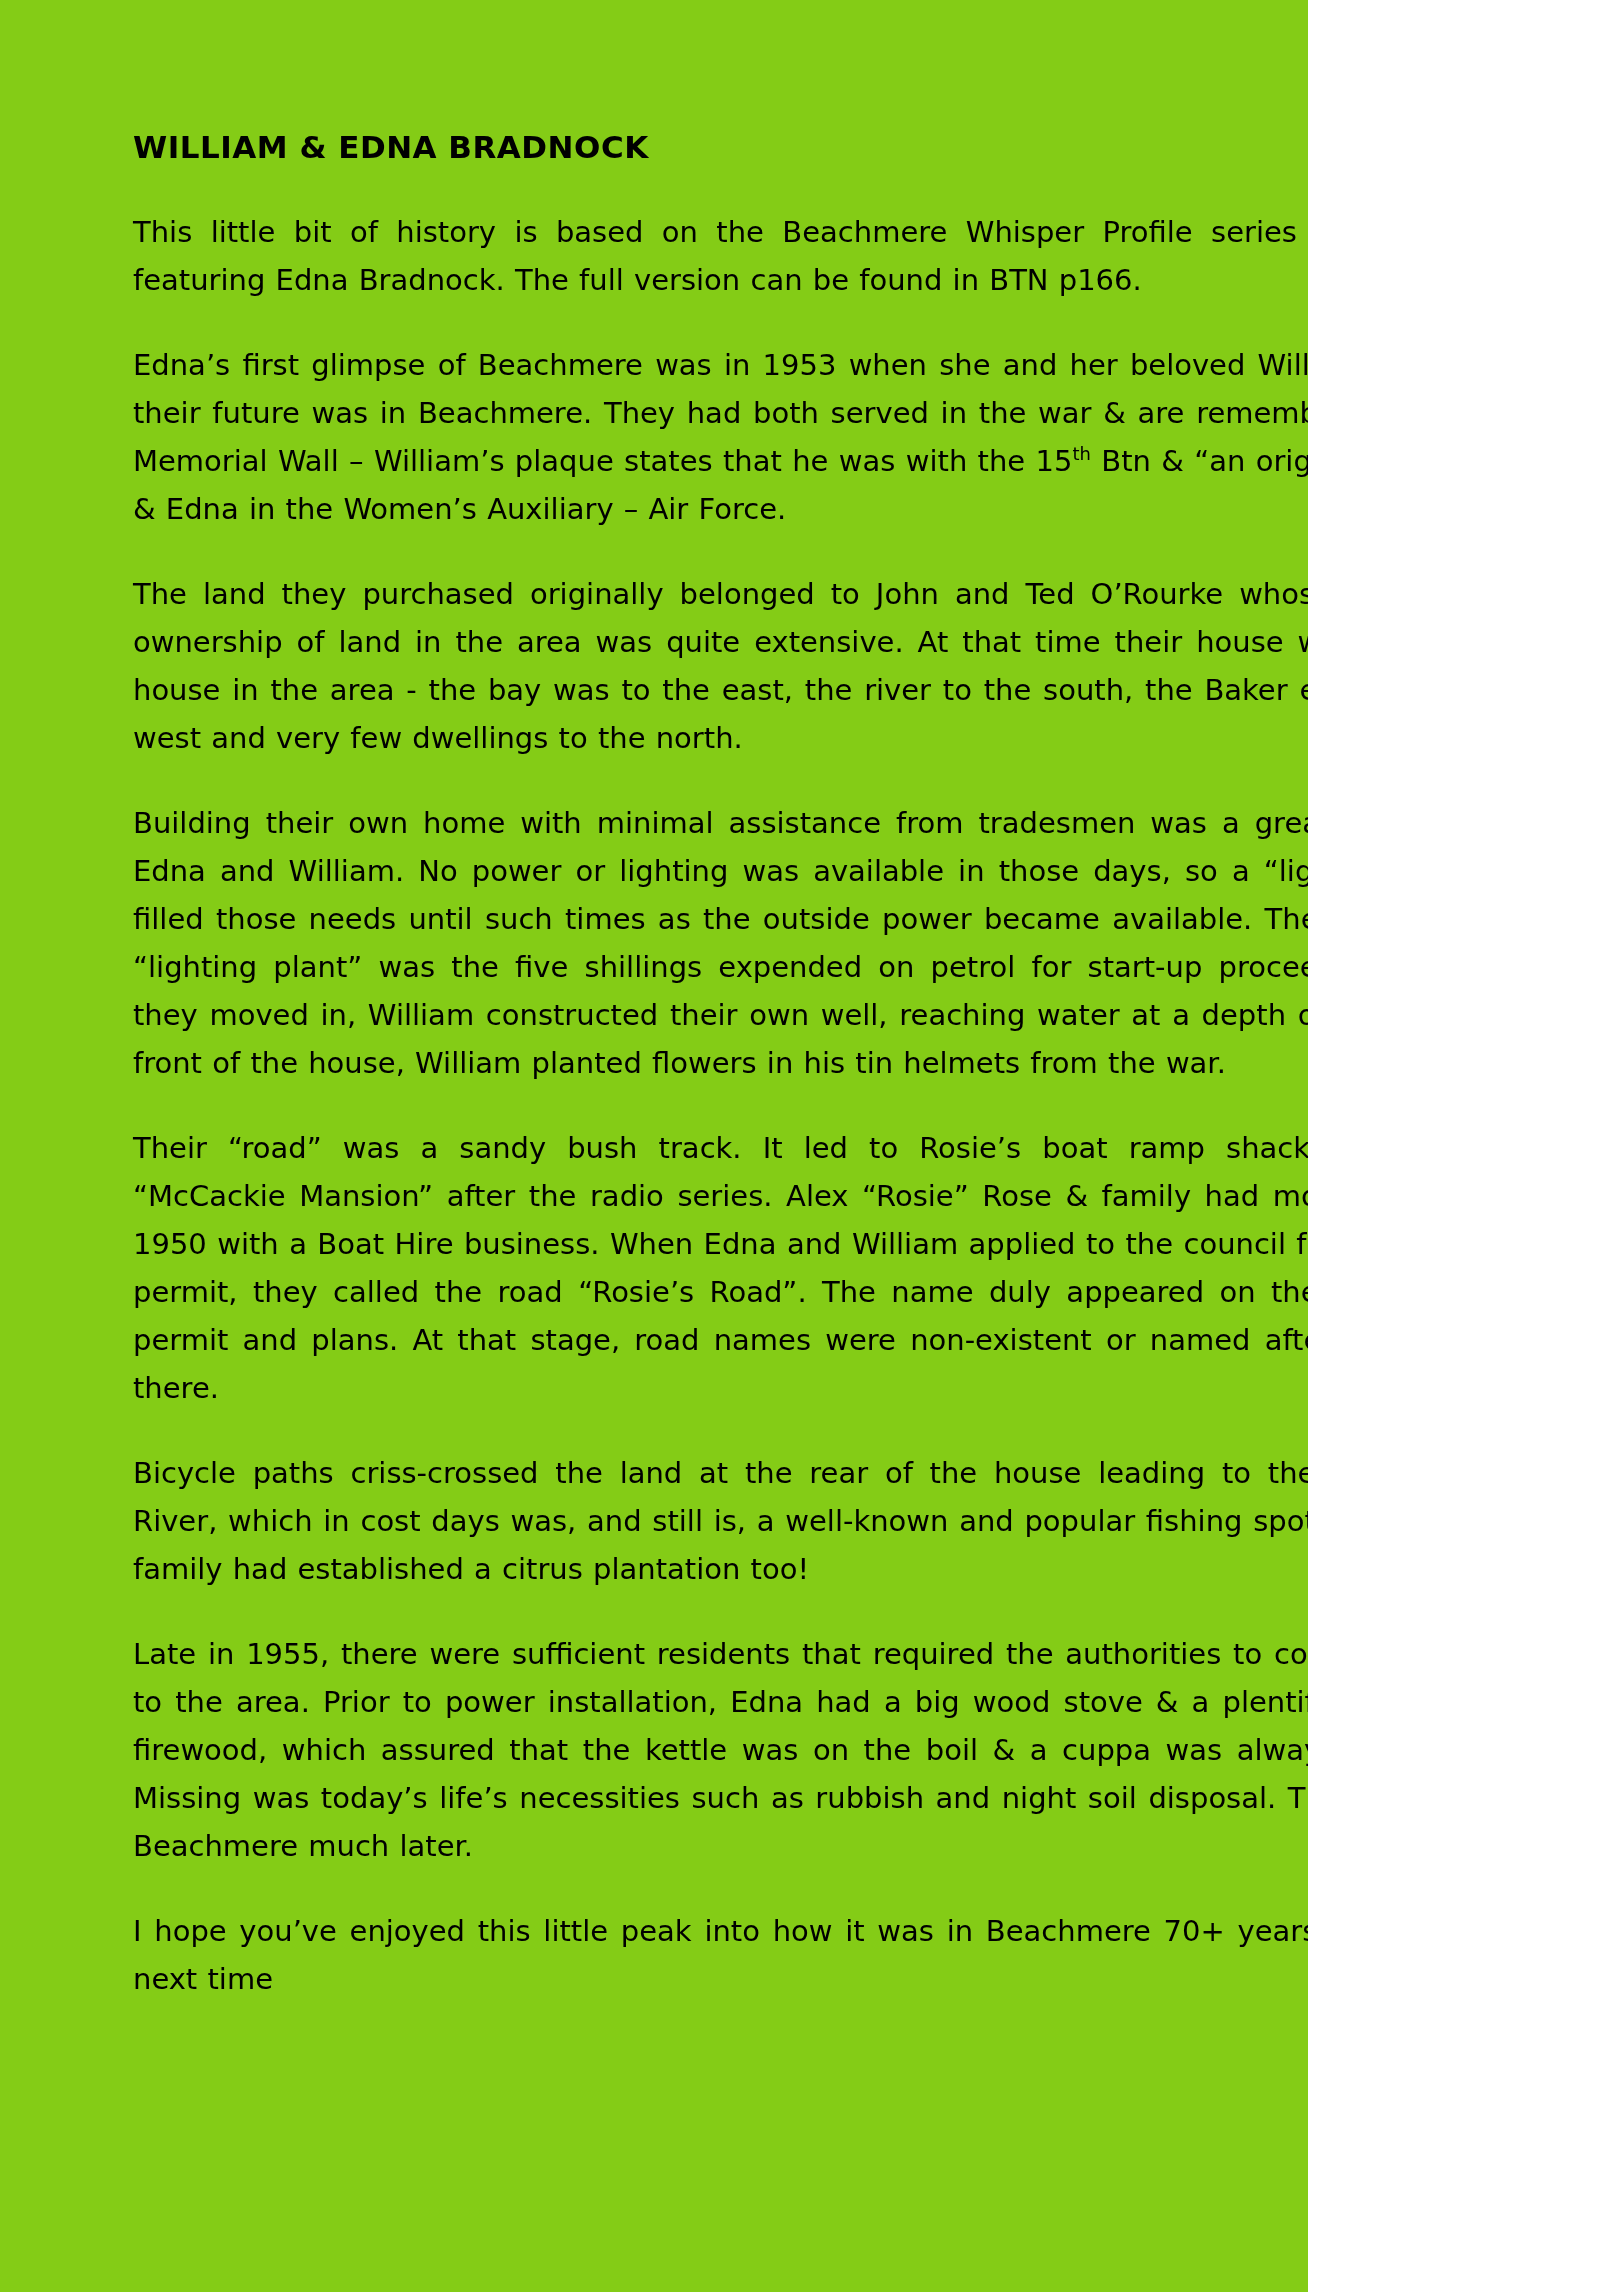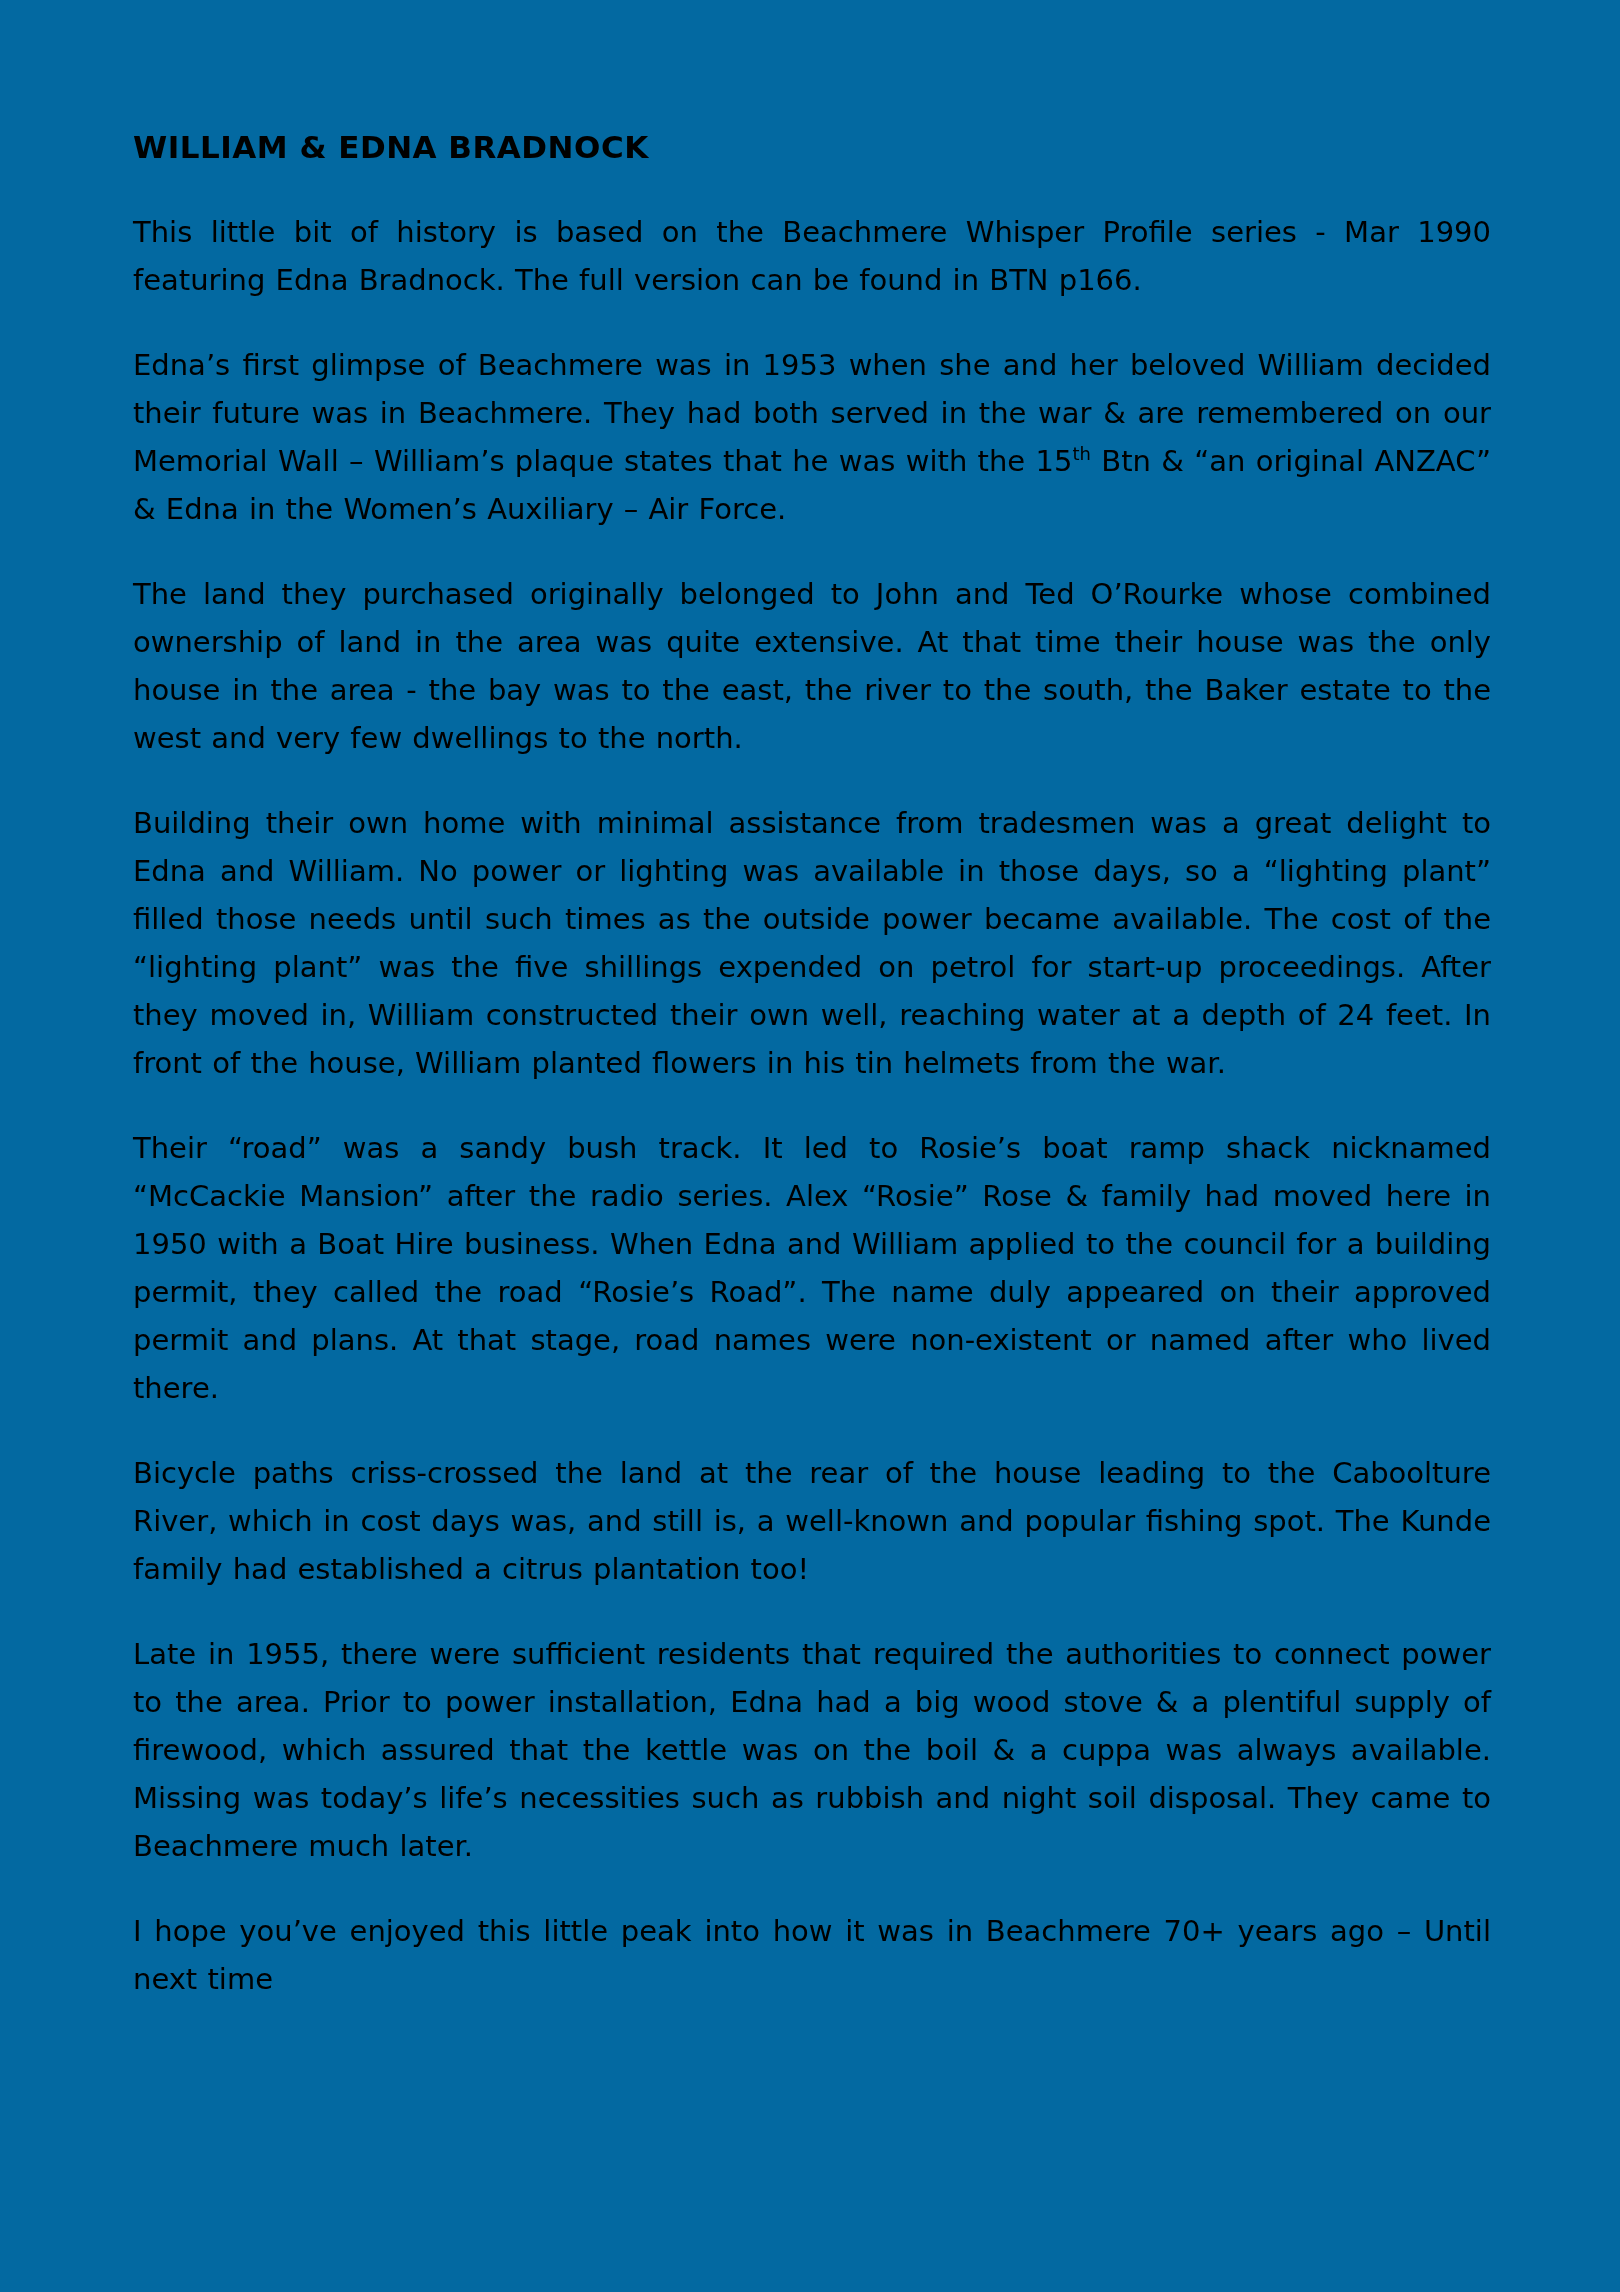--- a/index.html
+++ b/index.html
@@ -3,23 +3,23 @@
   <meta charset="utf-8">
   <style>
     * { box-sizing: border-box; }
     html, body {
       margin: 0;
       padding: 0;
       background: #ffffff;
     }
     .page {
       position: relative;
-      width: 1620px;
+      width: 1308px;
       height: 2293px;
-      background: #0369a1;
+      background: #84cc16;
       overflow: hidden;
       font-family: "DejaVu Sans", "Liberation Sans", sans-serif;
       color: #000000;
     }
     .content {
       position: absolute;
       left: 133px;
       top: 129px;
       width: 1358px;
     }

